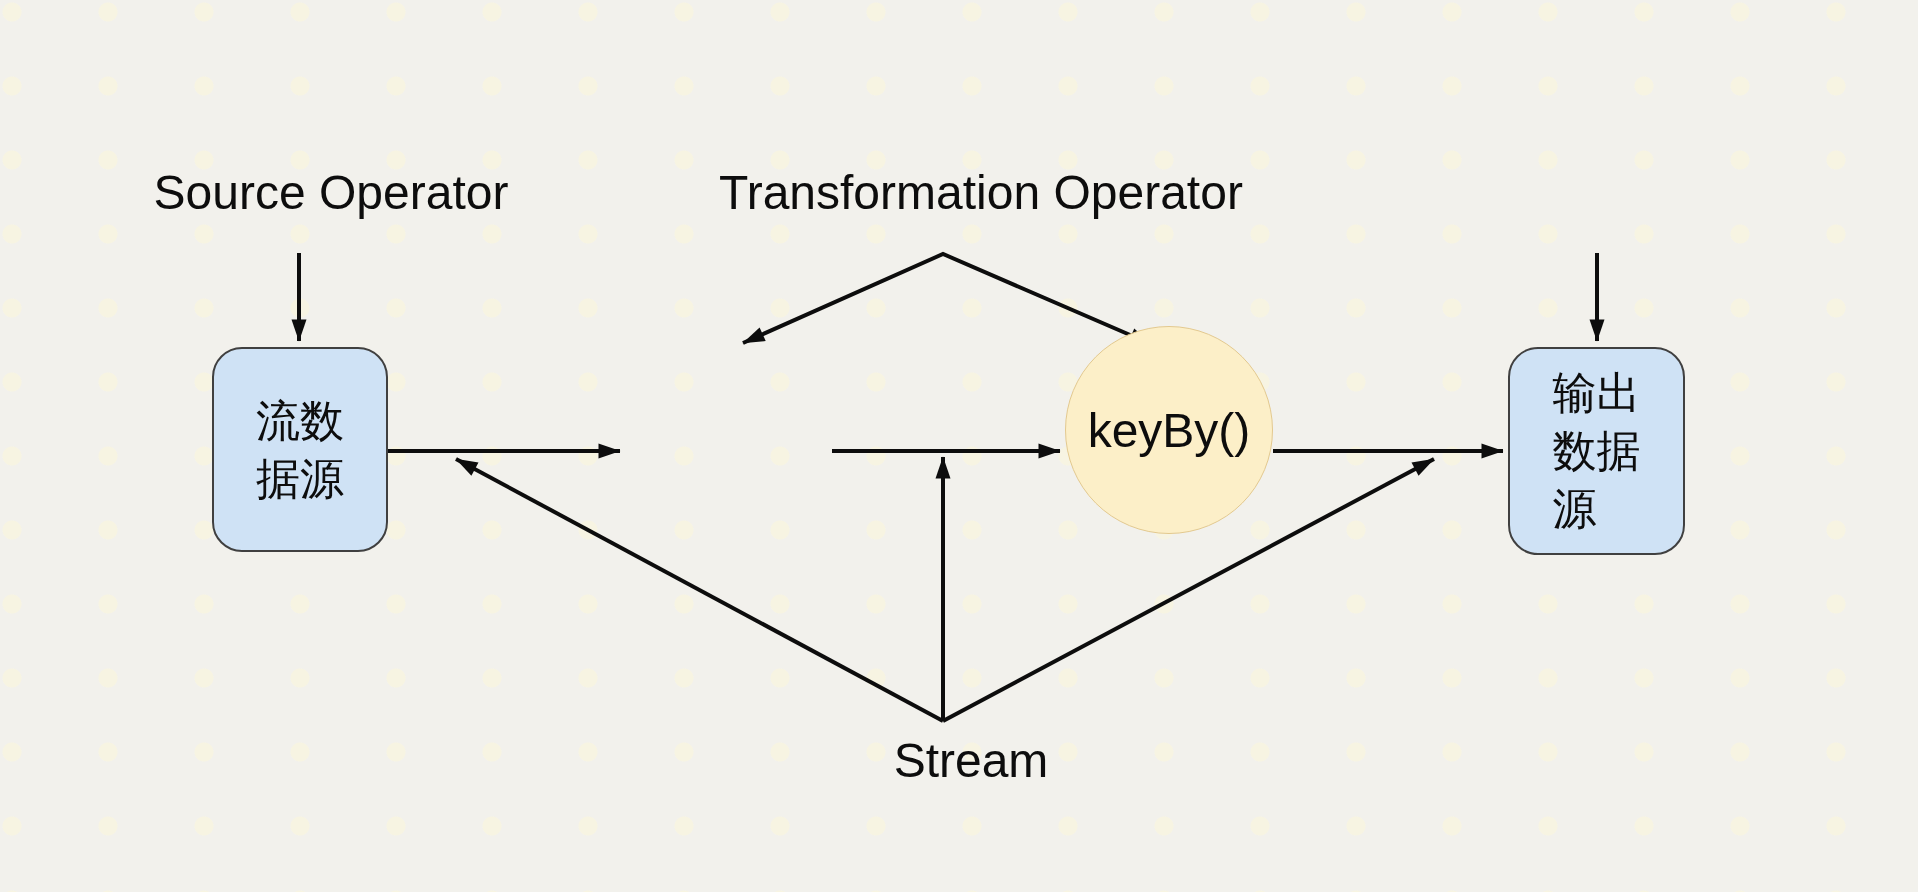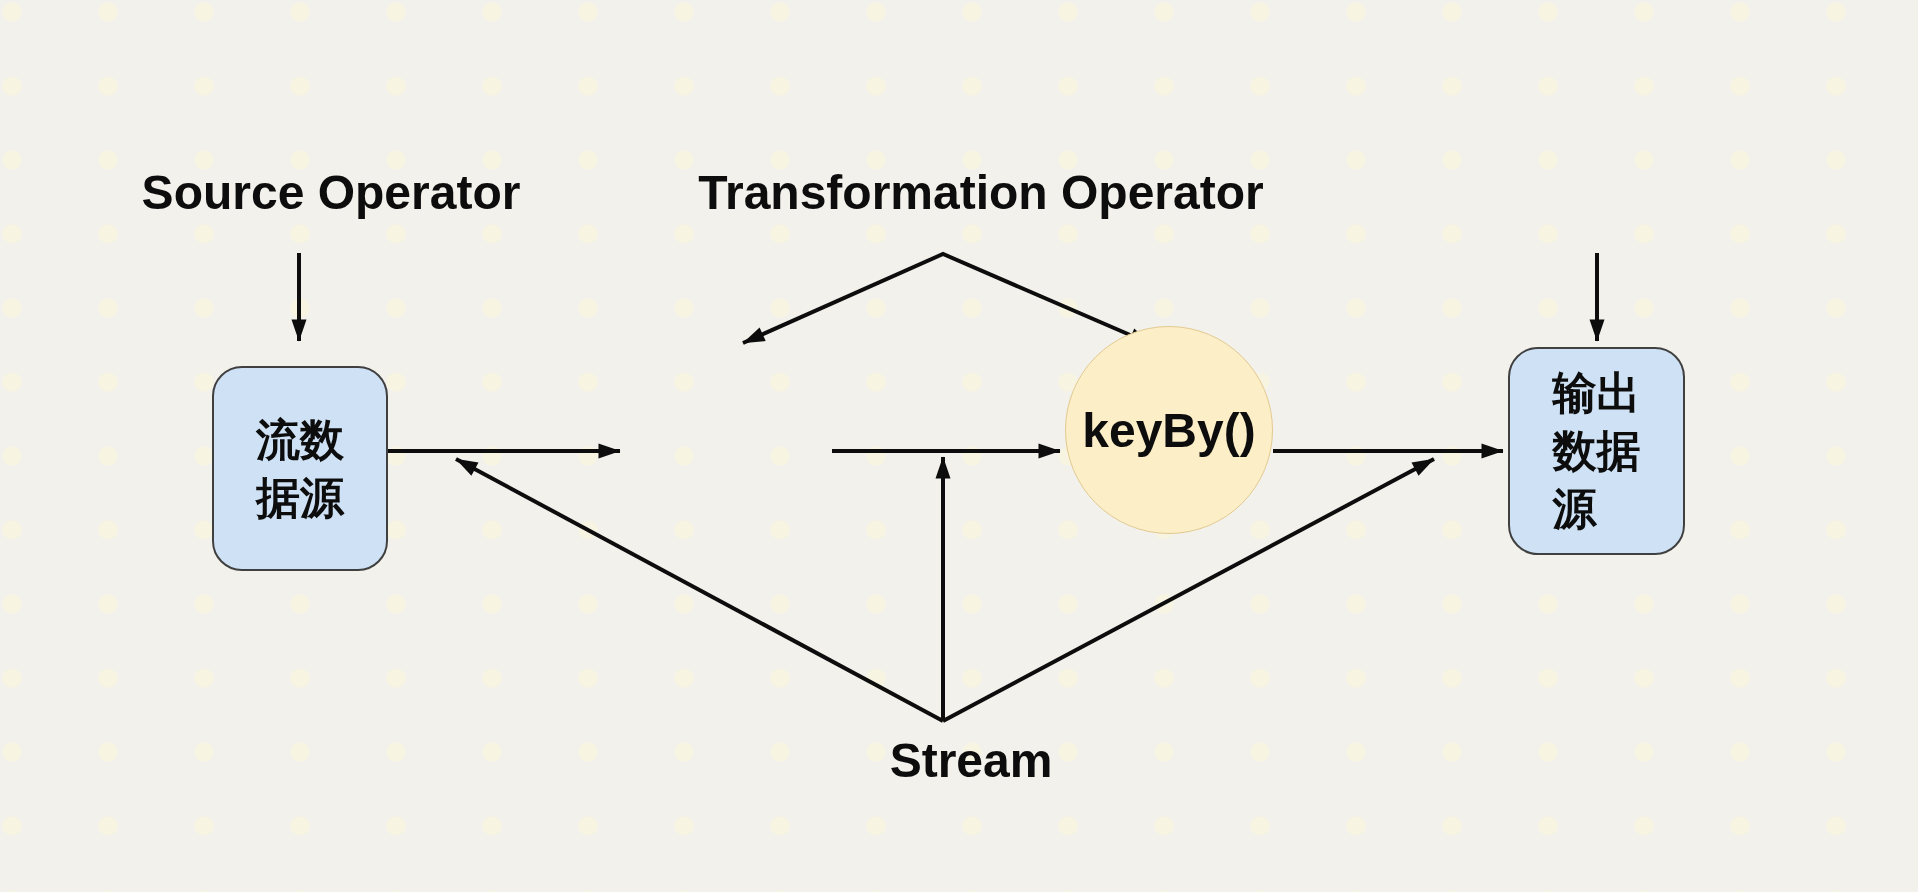--- a/index.html
+++ b/index.html
@@ -10,21 +10,20 @@
   .canvas {
     position: relative;
     width: 1918px;
     height: 892px;
     overflow: hidden;
     background-color: #f2f1ec;
     background-image: radial-gradient(circle at 12px 12px, #f7f4e2 9px, rgba(247,244,226,0) 10px);
     background-size: 96px 74px;
     font-family: "Liberation Sans", "DejaVu Sans", sans-serif;
     color: #0d0d0d;
-    font-weight: bold;
   }
   .wires {
     position: absolute;
     left: 0;
     top: 0;
     width: 1918px;
     height: 892px;
   }
   .wires line, .wires path.fan {
     stroke: #0d0d0d;
@@ -53,21 +52,21 @@
     display: flex;
     align-items: center;
     justify-content: center;
   }
   .node-box .node-text {
     font-size: 44px;
     line-height: 58px;
     white-space: pre-line;
     text-align: left;
   }
-  .box-source { left: 212px; top: 366px; width: 176px; height: 205px; }
+  .box-source { left: 212px; top: 347px; width: 176px; height: 205px; }
   .box-sink   { left: 1508px; top: 347px; width: 177px; height: 208px; }
 
   .node-circle {
     position: absolute;
     box-sizing: border-box;
     background: #fcefc8;
     border: 1.5px solid #e3c98f;
     border-radius: 50%;
     display: flex;
     align-items: center;

